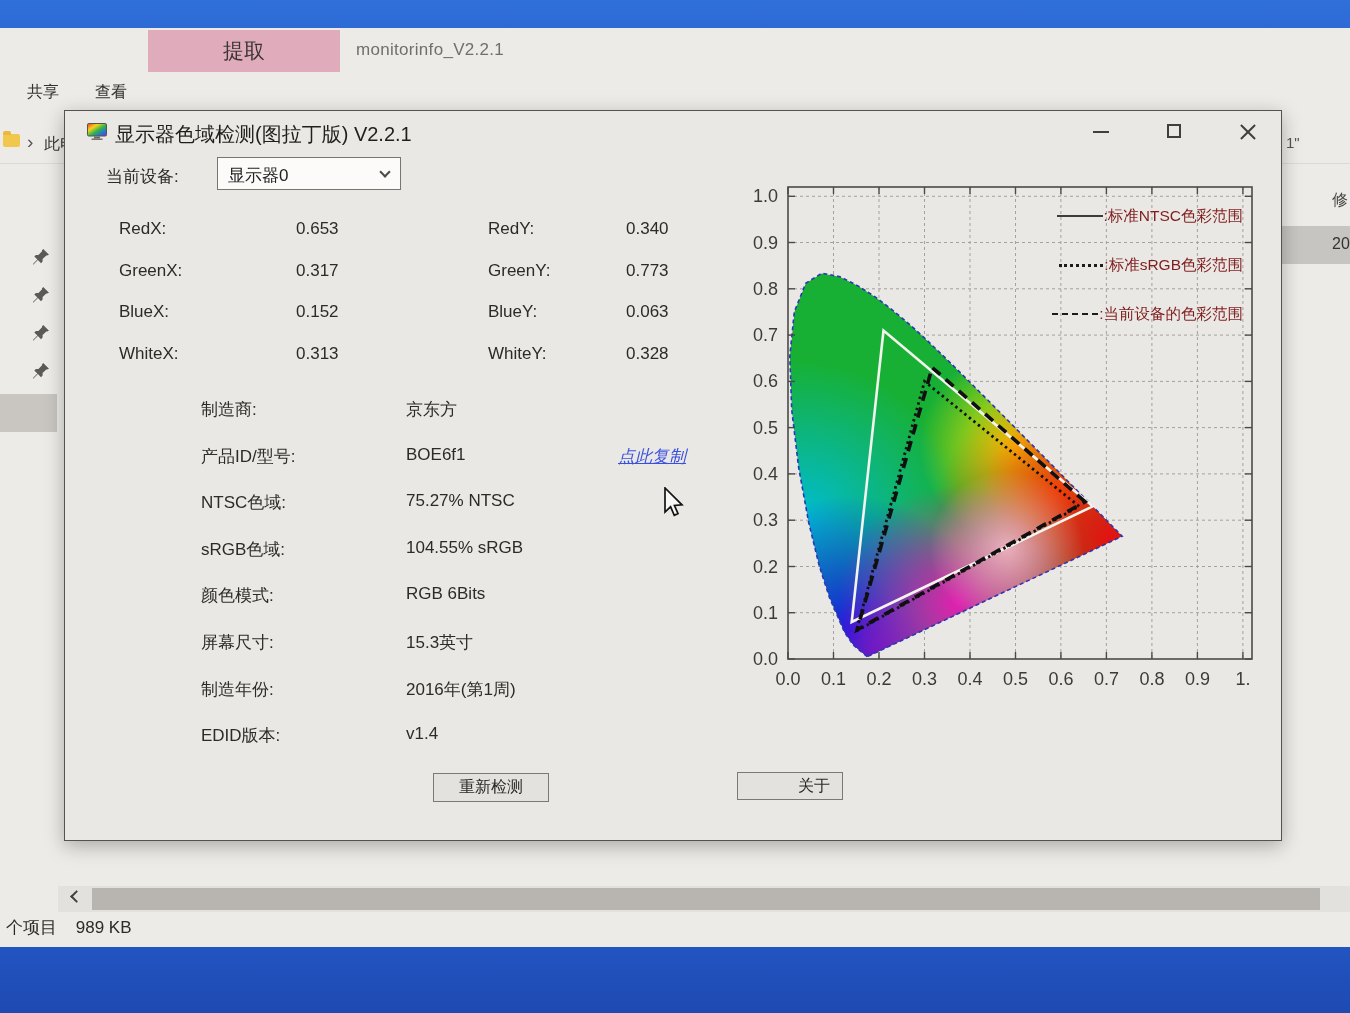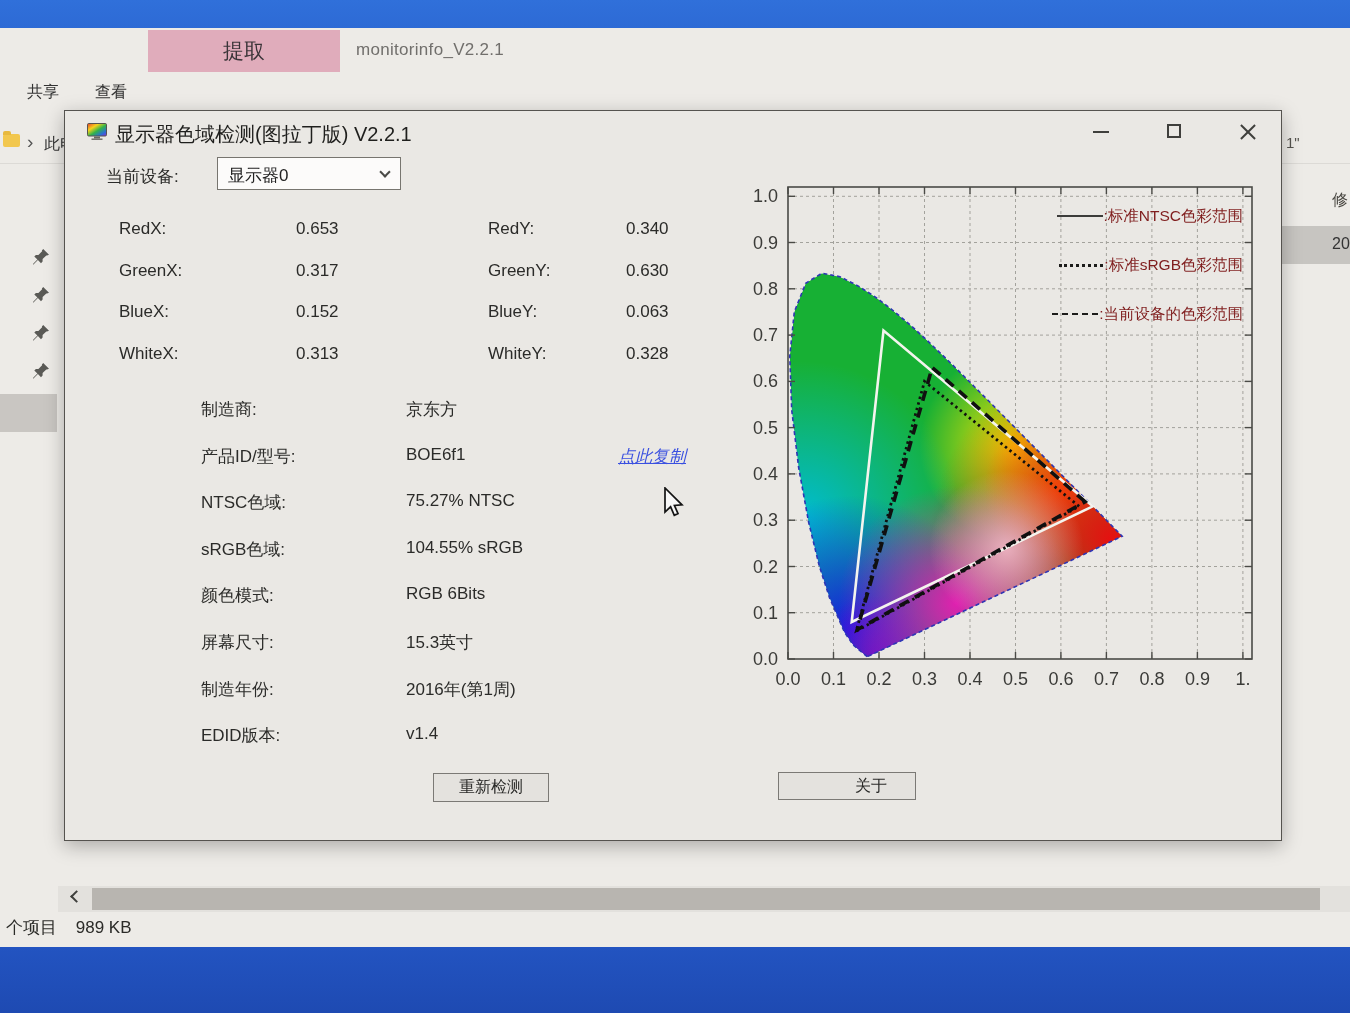--- a/index.html
+++ b/index.html
@@ -62,21 +62,21 @@
   .coord-row .crl{position:absolute;left:423px;}
   .coord-row .crv{position:absolute;left:561px;}
   .info-rows{position:absolute;left:0;top:287px;width:660px;}
   .info-row{position:absolute;left:0;width:660px;height:26px;font-size:17px;}
   .info-row .il{position:absolute;left:136px;}
   .info-row .iv{position:absolute;left:341px;}
   .info-row .ilink{position:absolute;left:553px;color:var(--link-blue);text-decoration:underline;cursor:pointer;font-style:italic;}
   .dlg-btn{position:absolute;background:var(--button-bg);border:1px solid #7b7975;font-size:16px;color:#2a2a28;
     display:flex;align-items:center;justify-content:center;font-family:inherit;}
   .btn-redetect{left:368px;top:662px;width:116px;height:29px;}
-  .btn-about{left:713px;top:661px;width:138px;height:28px;padding-left:48px;}
+  .btn-about{left:672px;top:661px;width:106px;height:28px;padding-left:48px;}
   .chart-holder{position:absolute;left:655px;top:66px;width:560px;height:520px;}
   .chart-legend{position:absolute;right:38px;top:94px;display:flex;flex-direction:column;align-items:flex-end;}
   .legend-row{display:flex;align-items:center;height:22px;margin-bottom:27px;}
   .legend-line{display:inline-block;height:0;margin-right:1px;}
   .legend-line.solid{width:46px;border-top:2px solid #3c3c3a;}
   .legend-line.dotted{width:44px;border-top:3px dotted #1c1c1a;}
   .legend-line.dashed{width:46px;border-top:2.5px dashed #1c1c1a;}
   .legend-label{font-size:15.5px;color:#7f1d1d;}
   .cursor{position:absolute;left:663px;top:487px;z-index:50;}
 </style>
@@ -163,21 +163,21 @@
         <div class="coord-row" style="top: 0px;">
           <span class="cl">RedX:</span>
           <span class="cv">0.653</span>
           <span class="crl">RedY:</span>
           <span class="crv">0.340</span>
         </div>
         <div class="coord-row" style="top: 41.7px;">
           <span class="cl">GreenX:</span>
           <span class="cv">0.317</span>
           <span class="crl">GreenY:</span>
-          <span class="crv">0.630</span>
+          <span class="crv">0.773</span>
         </div>
         <div class="coord-row" style="top: 83.4px;">
           <span class="cl">BlueX:</span>
           <span class="cv">0.152</span>
           <span class="crl">BlueY:</span>
           <span class="crv">0.063</span>
         </div>
         <div class="coord-row" style="top: 125.1px;">
           <span class="cl">WhiteX:</span>
           <span class="cv">0.313</span>

